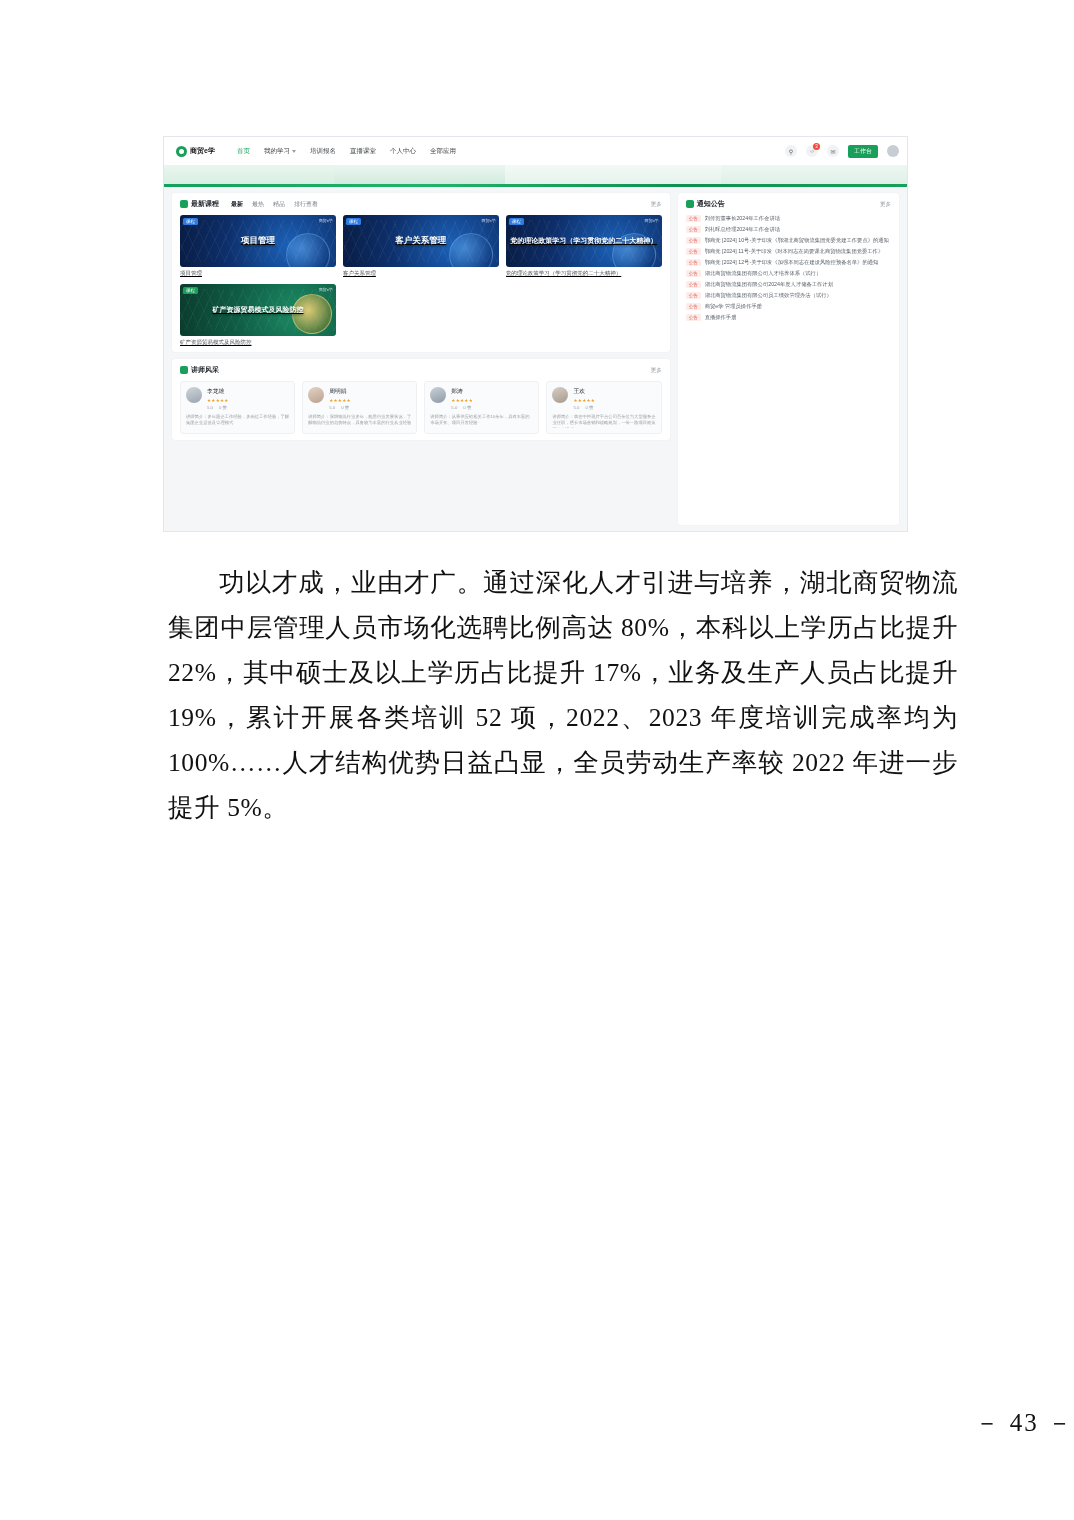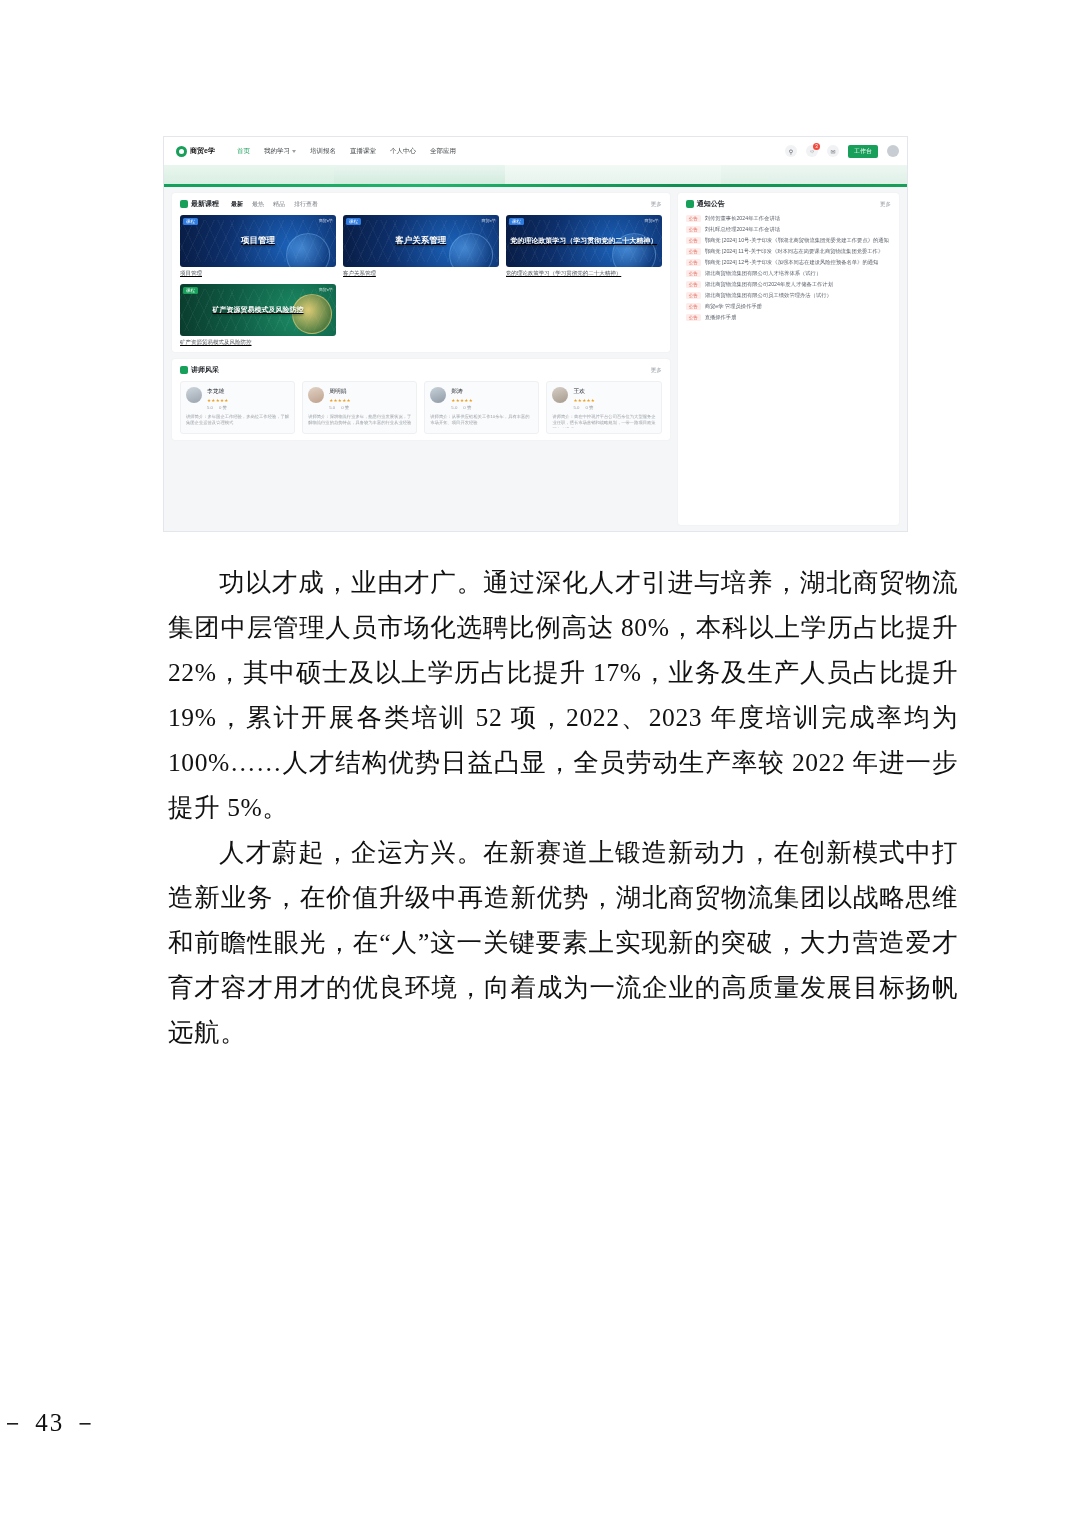--- a/index.html
+++ b/index.html
@@ -390,21 +390,21 @@
   .doc-body p {
     margin: 0 0 0 0;
     text-indent: 2em;
     letter-spacing: 0.6px;
   }
   .page-number {
     position: absolute;
     left: 0;
     top: 1406px;
     width: 1074px;
-    text-align: left;
+    text-align: right;
     font-family: "Liberation Serif", serif;
     font-size: 25px;
     color: #111;
     letter-spacing: 2px;
   }
 </style>
 </head>
 <body>
 
 <div class="page">
@@ -652,18 +652,17 @@
             </div>
           </div>
         </div>
 
       </div>
     </div>
   </div>
 
   <div class="doc-body">
     <p>功以才成，业由才广。通过深化人才引进与培养，湖北商贸物流集团中层管理人员市场化选聘比例高达 80%，本科以上学历占比提升 22%，其中硕士及以上学历占比提升 17%，业务及生产人员占比提升 19%，累计开展各类培训 52 项，2022、2023 年度培训完成率均为 100%……人才结构优势日益凸显，全员劳动生产率较 2022 年进一步提升 5%。</p>
-    <p>人才蔚起，企运方兴。在新赛道上锻造新动力，在创新模式中打造新业务，在价值升级中再造新优势，湖北商贸物流集团以战略思维和前瞻性眼光，在“人”这一关键要素上实现新的突破，大力营造爱才育才容才用才的优良环境，向着成为一流企业的高质量发展目标扬帆远航。</p>
   </div>
 
   <div class="page-number">－ 43 －</div>
 
 </div>
 
 </body></html>

